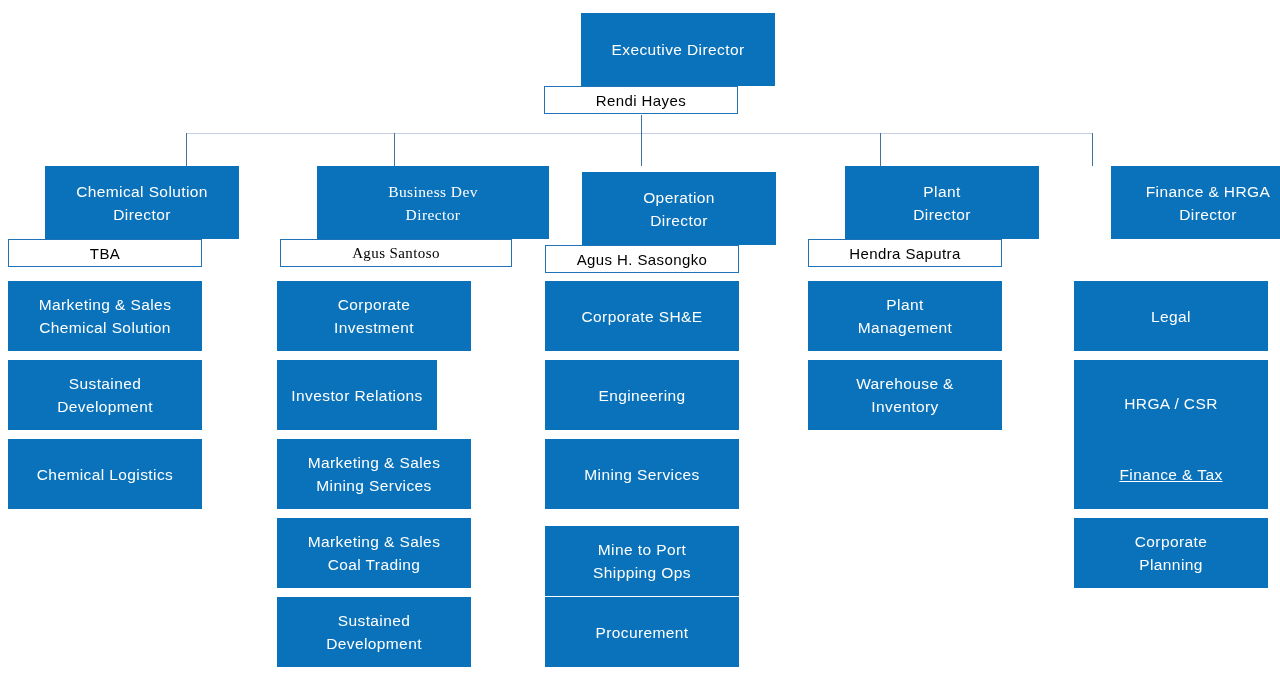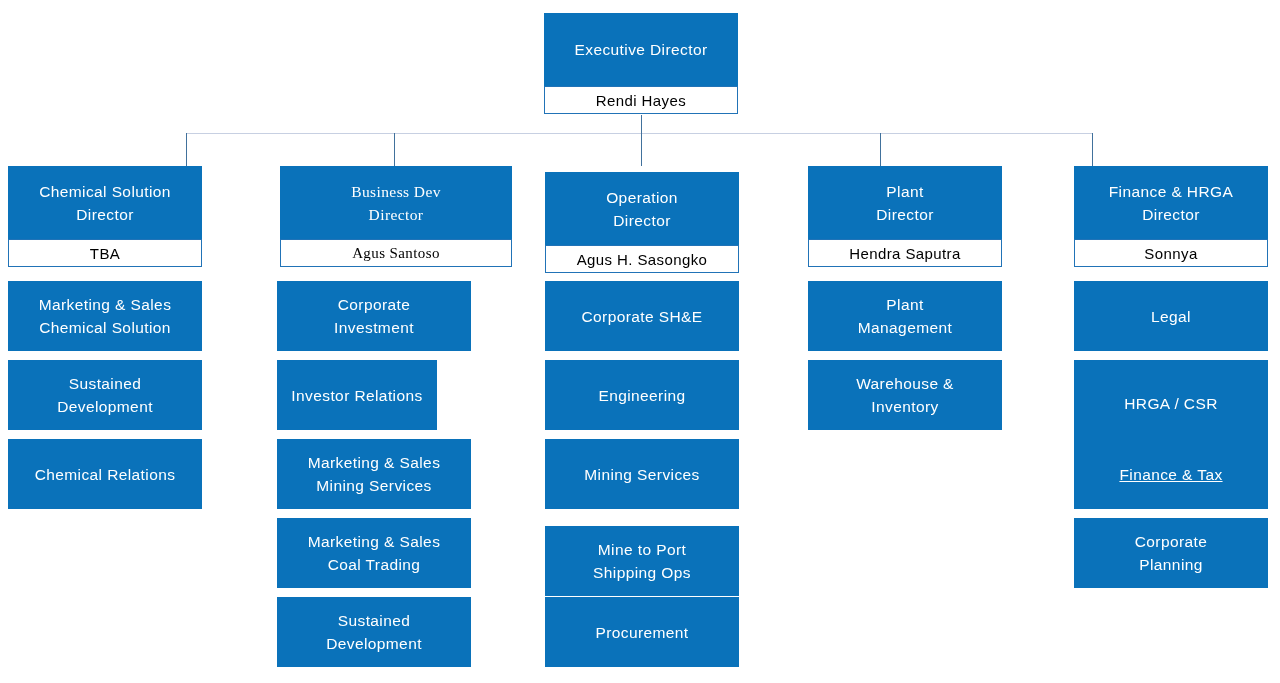--- a/index.html
+++ b/index.html
@@ -19,21 +19,21 @@
     width: 100%;
     background: var(--box-fill, #0a72ba);
     color: var(--box-text, #ffffff);
     display: flex; align-items: center; justify-content: center;
     text-align: center;
     white-space: pre-line;
     font-size: 15.5px;
     line-height: 23px;
     letter-spacing: 0.4px;
   }
-  .header-title { height: 73px; }
+  .header-title { height: 73px; margin-left: 37px; }
   .node-name {
     width: 100%;
     height: 28px;
     background: #ffffff;
     border: 1px solid var(--plate-border, #2173b7);
     color: var(--name-text, #000000);
     display: flex; align-items: center; justify-content: center;
     text-align: center;
     font-size: 15px;
     letter-spacing: 0.4px;
@@ -81,21 +81,21 @@
   <div id="columns">
       <div class="node" style="left: 8px; top: 166px; width: 194px;">
         <div class="node-title header-title">Chemical Solution
 Director</div>
         <div class="node-name">TBA</div>
       </div>
       <div class="child-box" style="left: 8px; top: 281px; width: 194px; height: 70px;">Marketing &amp; Sales
 Chemical Solution</div>
       <div class="child-box" style="left: 8px; top: 360px; width: 194px; height: 70px;">Sustained
 Development</div>
-      <div class="child-box" style="left: 8px; top: 439px; width: 194px; height: 70px;">Chemical Relations</div>
+      <div class="child-box" style="left: 8px; top: 439px; width: 194px; height: 70px;">Chemical Logistics</div>
       <div class="node" style="left: 280px; top: 166px; width: 232px; font-family: Liberation Serif, serif;">
         <div class="node-title header-title">Business Dev
 Director</div>
         <div class="node-name">Agus Santoso</div>
       </div>
       <div class="child-box" style="left: 277px; top: 281px; width: 194px; height: 70px;">Corporate
 Investment</div>
       <div class="child-box" style="left: 277px; top: 360px; width: 160px; height: 70px;">Investor Relations</div>
       <div class="child-box" style="left: 277px; top: 439px; width: 194px; height: 70px;">Marketing &amp; Sales
 Mining Services</div>
@@ -119,21 +119,20 @@
 Director</div>
         <div class="node-name">Hendra Saputra</div>
       </div>
       <div class="child-box" style="left: 808px; top: 281px; width: 194px; height: 70px;">Plant
 Management</div>
       <div class="child-box" style="left: 808px; top: 360px; width: 194px; height: 70px;">Warehouse &amp;
 Inventory</div>
       <div class="node" style="left: 1074px; top: 166px; width: 194px;">
         <div class="node-title header-title">Finance &amp; HRGA
 Director</div>
-        <div class="node-name">Sonnya</div>
       </div>
       <div class="child-box" style="left: 1074px; top: 281px; width: 194px; height: 70px;">Legal</div>
       <div class="child-box" style="left: 1074px; top: 360px; width: 194px; height: 86px;">HRGA / CSR</div>
       <div class="child-box" style="left: 1074px; top: 439px; width: 194px; height: 70px; text-decoration: underline;">Finance &amp; Tax</div>
       <div class="child-box" style="left: 1074px; top: 518px; width: 194px; height: 70px;">Corporate
 Planning</div>
     </div>
 
 </div>
 

